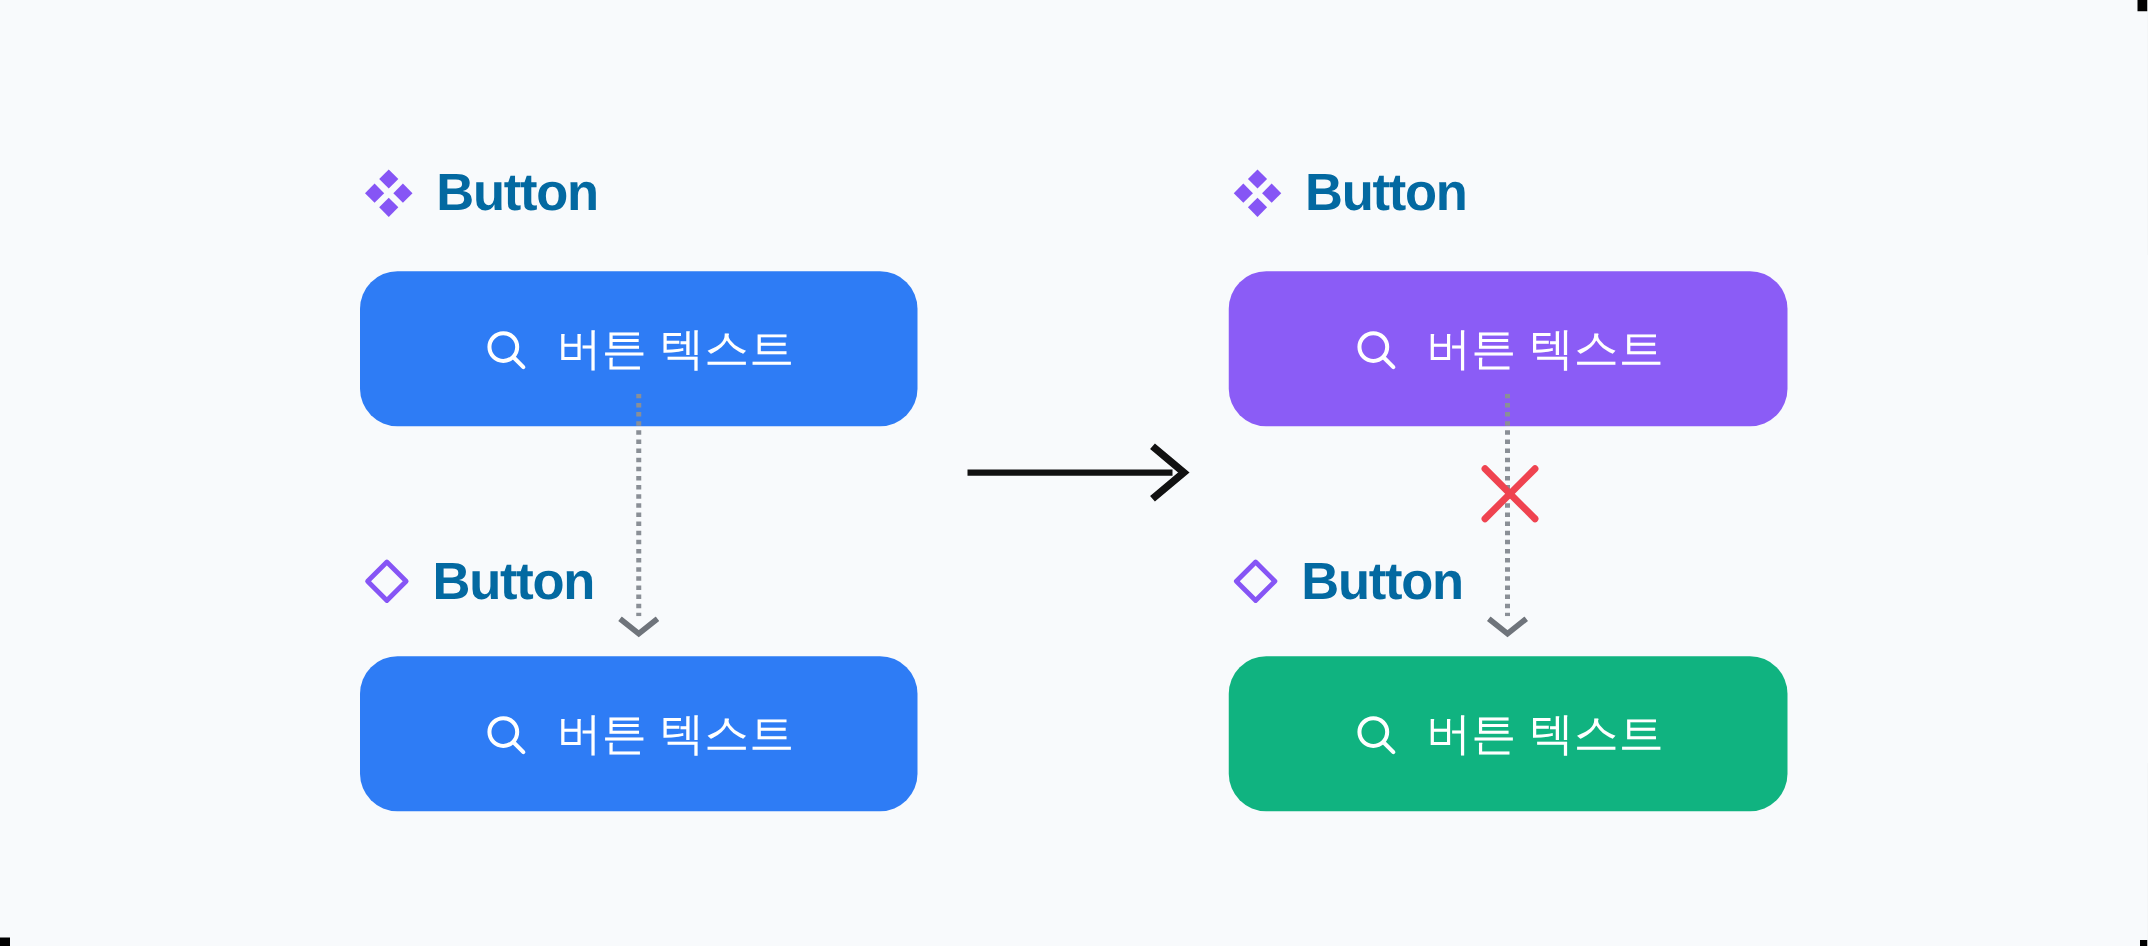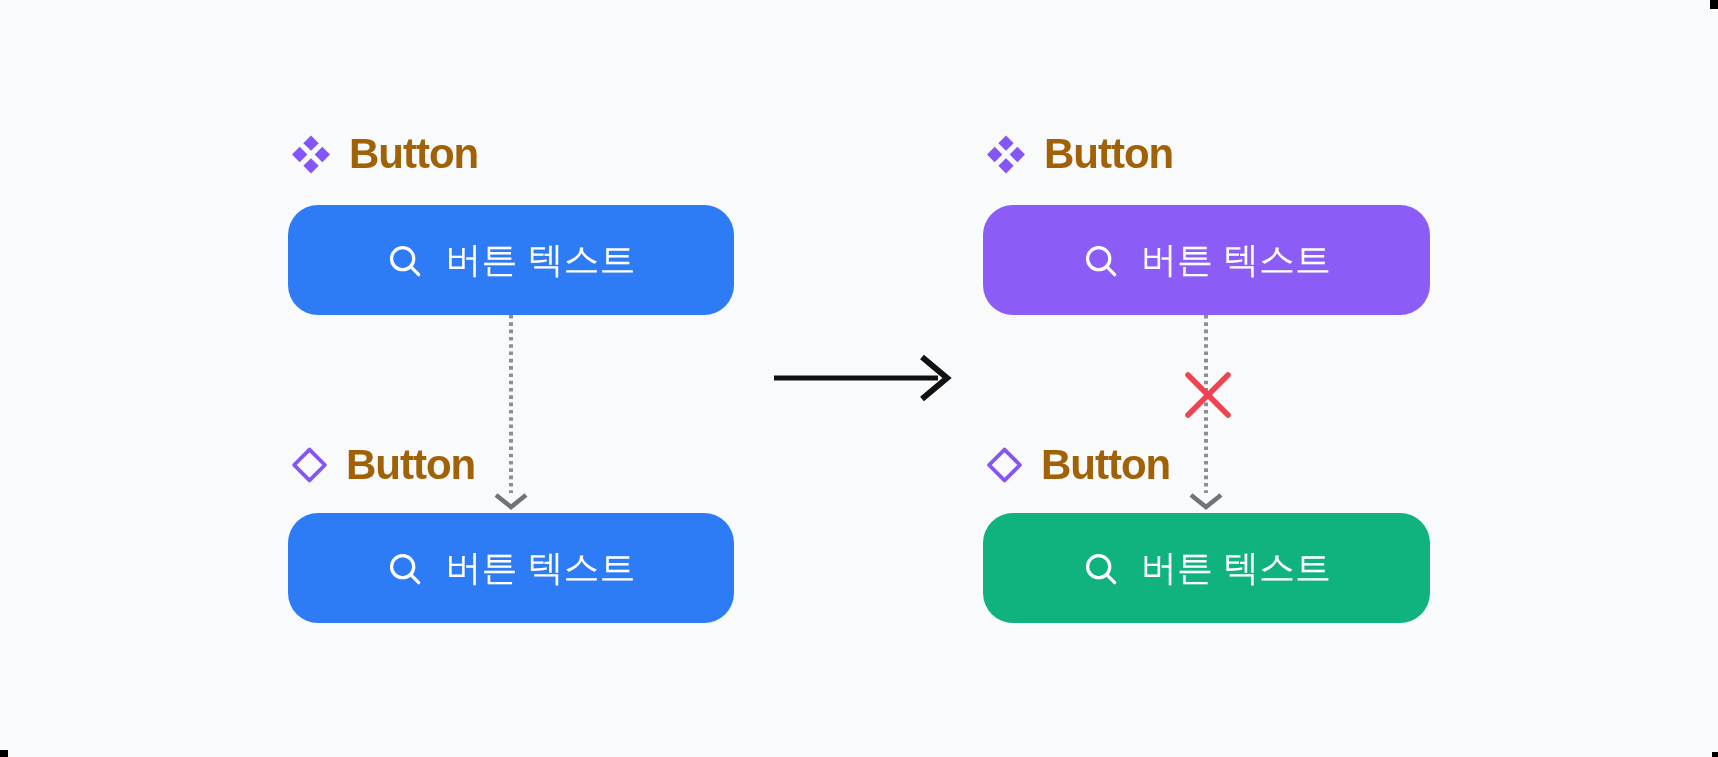--- a/index.html
+++ b/index.html
@@ -11,35 +11,36 @@
     position:relative;
     width:1718px;height:757px;
     background:#F8FAFC;
     overflow:hidden;
   }
   .abs{position:absolute;}
 
   
   .fig-label{
     display:flex;align-items:center;gap:18px;
-    color:#a16207;
+    color:#0369a1;
     font-size:42px;font-weight:800;letter-spacing:-1px;
     line-height:1;
   }
   .fig-label .licon{display:flex;align-items:center;justify-content:center;color:#8655F5;}
 
   
   .pill-btn{
     display:flex;align-items:center;justify-content:center;gap:22px;
-    width:446px;height:110px;
+    width:446px;height:124px;
     border:none;border-radius:30px;
     color:#FFFFFF;
     font-family:"Liberation Sans","DejaVu Sans",sans-serif;
     font-size:36px;font-weight:500;
     cursor:pointer;
+    margin-top:12px;
   }
   .pill-btn .bicon{display:flex;align-items:center;justify-content:center;}
 
   .corner-mark{background:#000;}
 </style>
 </head>
 <body>
 
 <div class="canvas">
 

